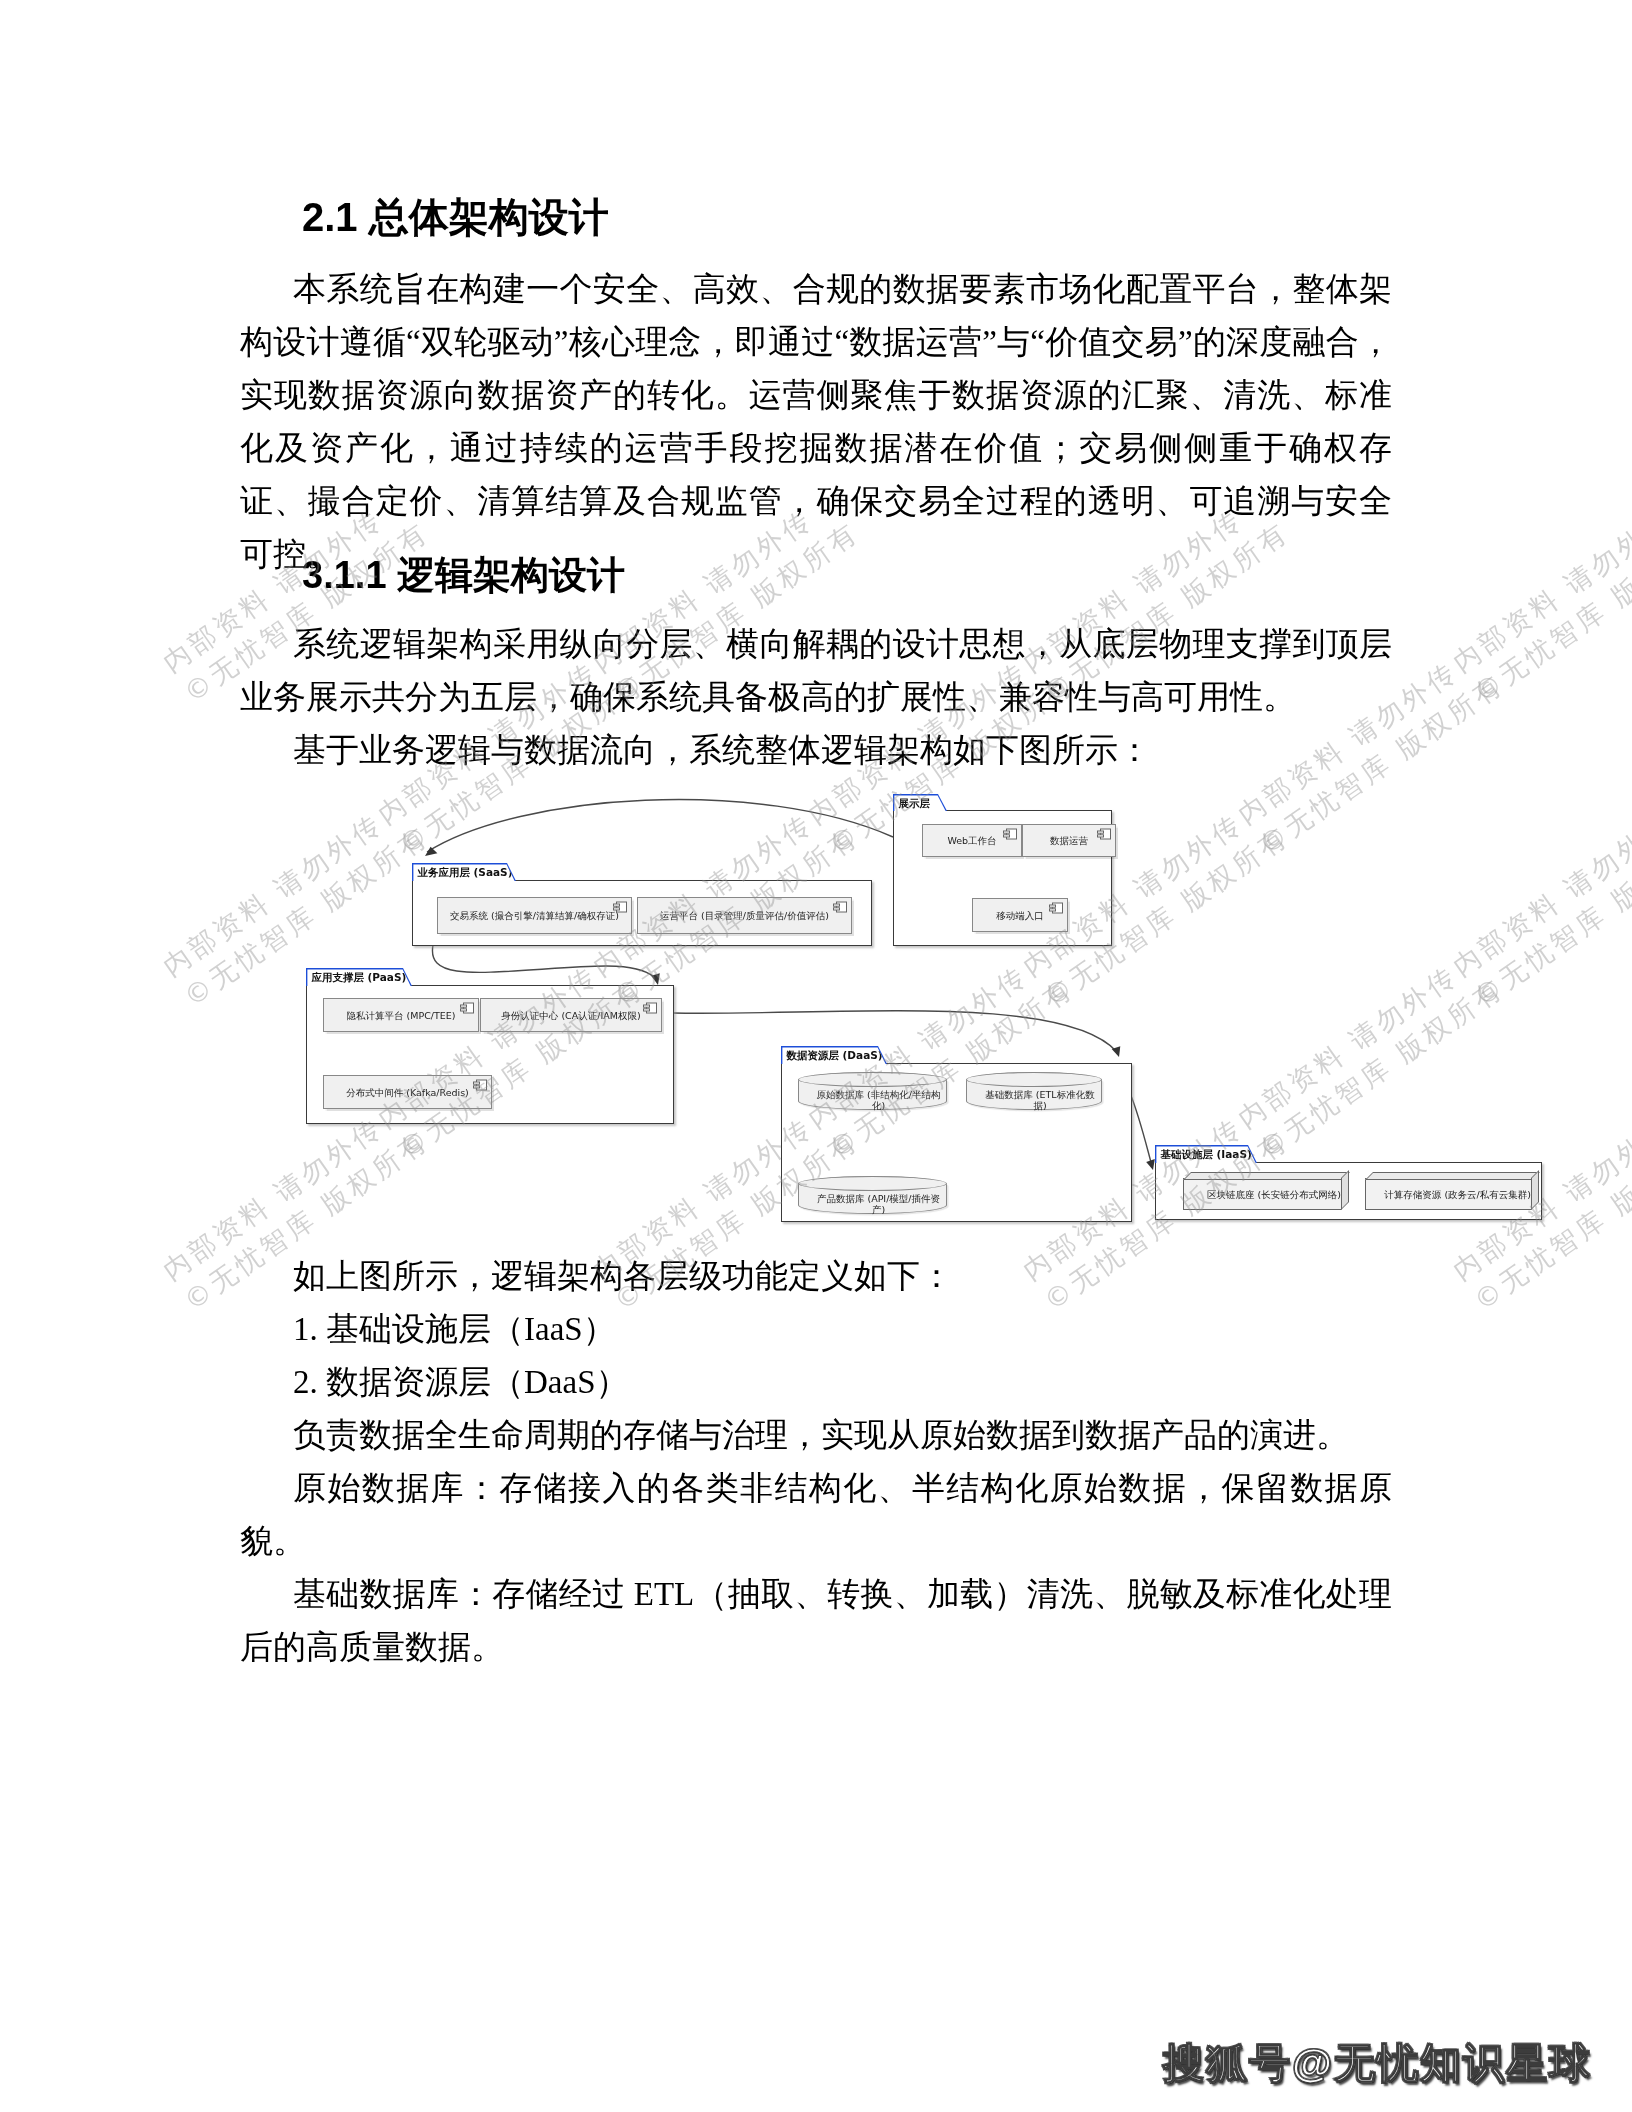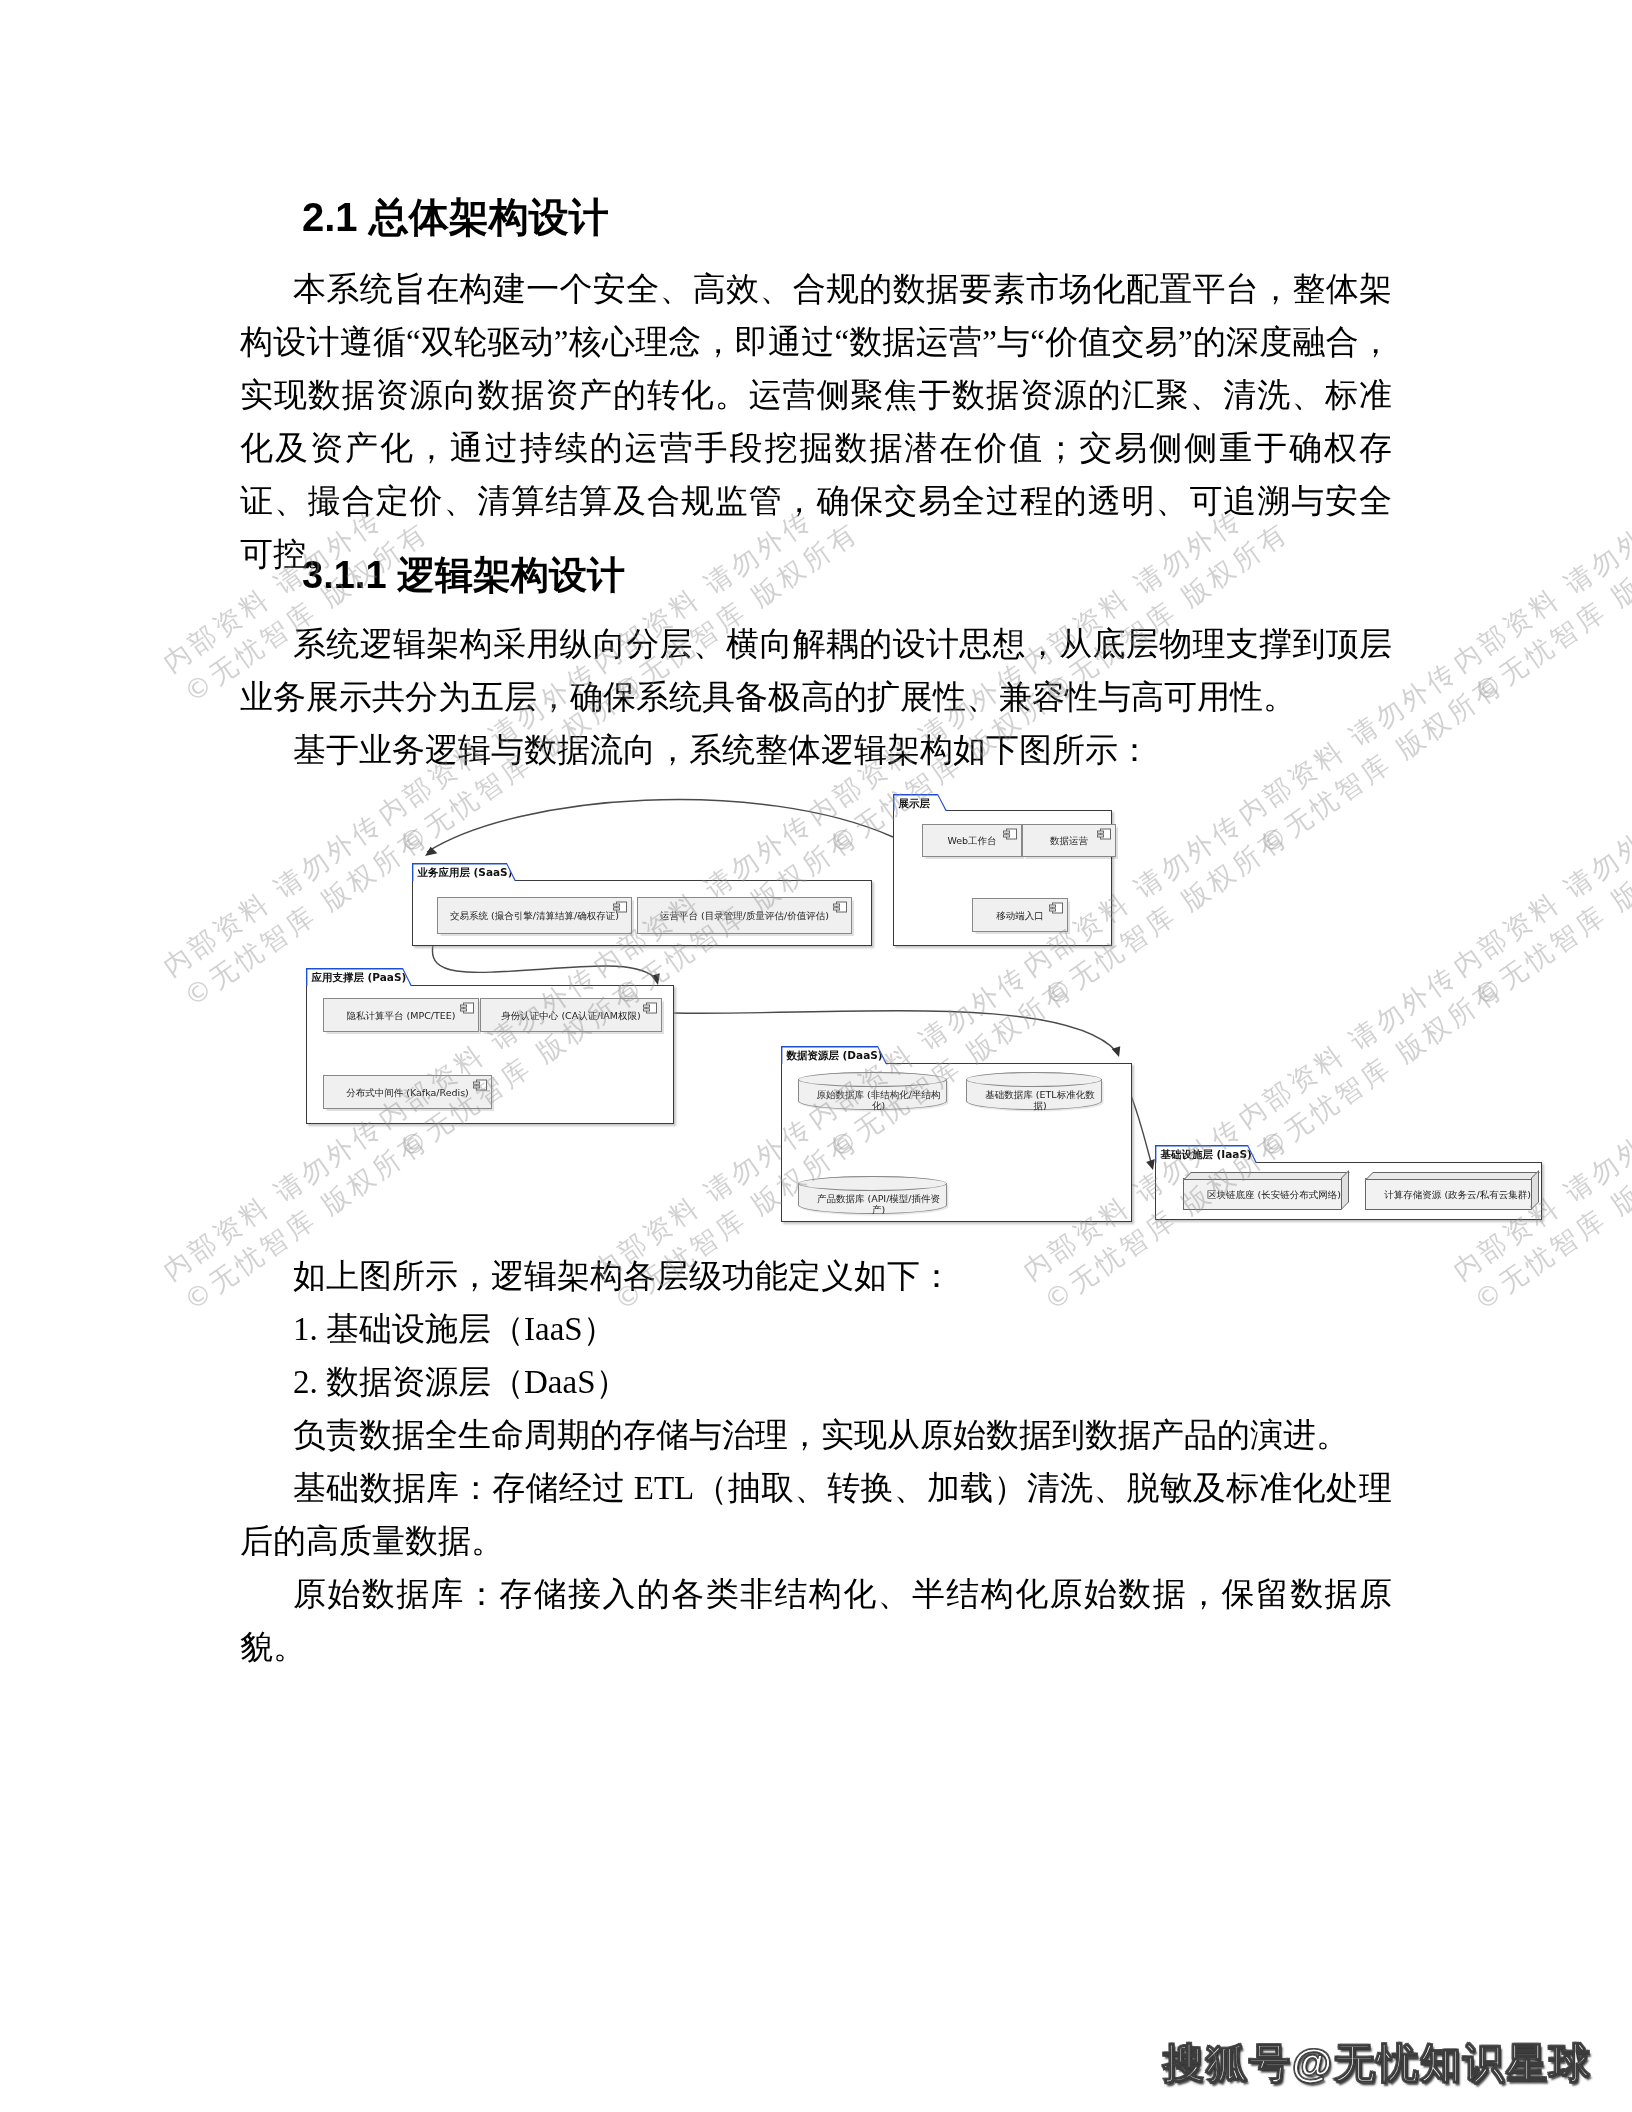--- a/index.html
+++ b/index.html
@@ -71,22 +71,22 @@
 
 <div class="tblock" style="top:724px">
   <p>基于业务逻辑与数据流向，系统整体逻辑架构如下图所示：</p>
 </div>
 
 <div class="tblock" style="top:1250px">
   <p>如上图所示，逻辑架构各层级功能定义如下：</p>
   <p>1. 基础设施层（IaaS）</p>
   <p>2. 数据资源层（DaaS）</p>
   <p>负责数据全生命周期的存储与治理，实现从原始数据到数据产品的演进。</p>
+  <p>原始数据库：存储接入的各类非结构化、半结构化原始数据，保留数据原貌。</p>
   <p>基础数据库：存储经过 ETL（抽取、转换、加载）清洗、脱敏及标准化处理后的高质量数据。</p>
-  <p>原始数据库：存储接入的各类非结构化、半结构化原始数据，保留数据原貌。</p>
 </div>
 
 <div class="diagram">
 
   <svg class="arrows" viewBox="170 560 1400 700">
     <path d="M 893 837 C 760 778, 520 793, 427 852"></path>
     <polygon points="425,856 430.6,846.8 437.4,853.2"></polygon>
     <path d="M 433 945 C 427 978, 470 974, 545 969 C 600 965, 642 962, 657 980"></path>
     <polygon points="658,985 651.2,975.7 659.8,973.3"></polygon>
     <path d="M 673 1013 C 830 1016, 1065 992, 1117 1052"></path>

